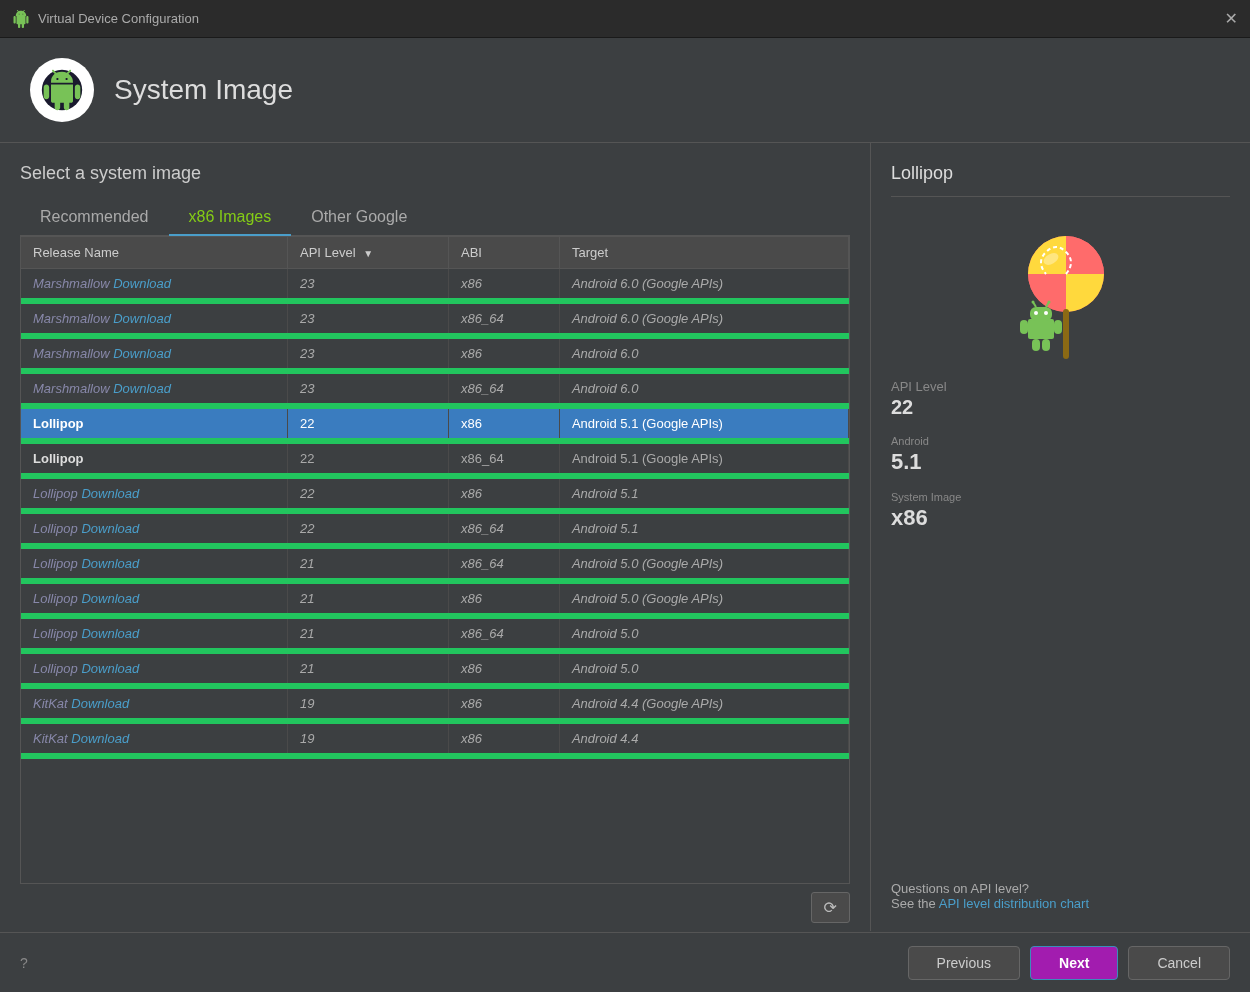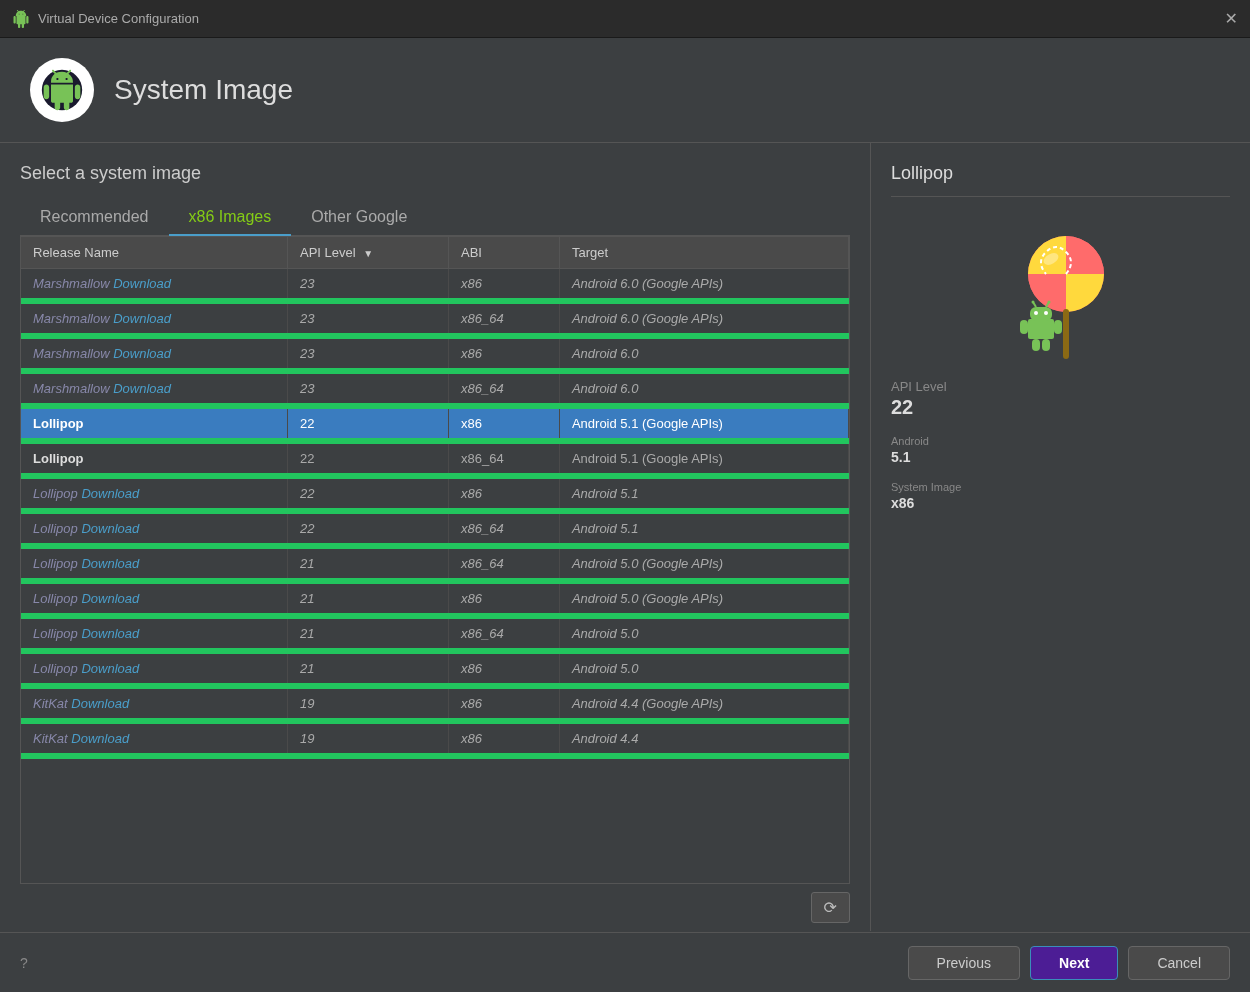--- a/index.html
+++ b/index.html
@@ -210,21 +210,21 @@
       font-size: 11px;
       color: #888888;
       margin-bottom: 2px;
     }
     .info-value {
       font-size: 14px;
       color: #dddddd;
       font-weight: 600;
     }
     .info-value.large {
-      font-size: 14px;
+      font-size: 22px;
     }
     .info-value.xlarge {
       font-size: 20px;
     }
 
     .api-level-text {
       font-size: 13px;
     }
 
     .questions-text {
@@ -263,21 +263,21 @@
     .btn {
       padding: 8px 28px;
       border-radius: 4px;
       font-size: 14px;
       cursor: pointer;
       border: 1px solid #666;
       background: #4a4a4a;
       color: #cccccc;
     }
     .btn.primary {
-      background: #4c1d95;
+      background: #a21caf;
       border-color: #3a8eba;
       color: #ffffff;
       font-weight: 600;
     }
 
     
     .table-container::-webkit-scrollbar {
       width: 8px;
     }
     .table-container::-webkit-scrollbar-track {
@@ -494,20 +494,25 @@
       <div class="info-label">Android</div>
       <div class="info-value large">5.1</div>
     </div>
 
 
     <div class="info-group">
       <div class="info-label">System Image</div>
       <div class="info-value large">x86</div>
     </div>
 
+    <div class="questions-text">
+      <span>Questions on API level?</span><br>
+      <span>See the</span>
+      <a class="api-chart-link">API level distribution chart</a>
+    </div>
   </div>
 </div>
 
 <div class="bottom-bar">
   <span class="bottom-bar-left">?</span>
   <button class="btn">Previous</button>
   <button class="btn primary">Next</button>
   <button class="btn">Cancel</button>
 </div>
 

